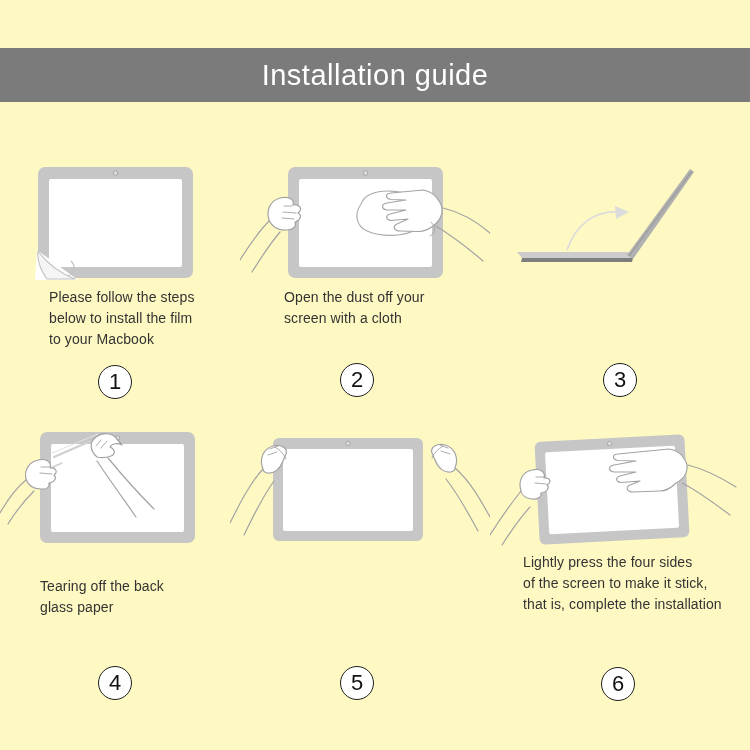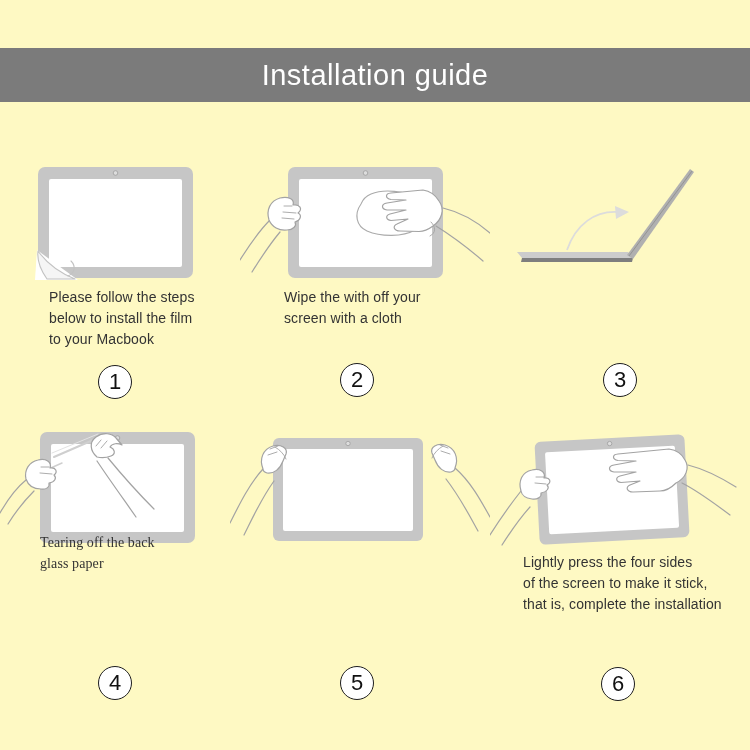--- a/index.html
+++ b/index.html
@@ -27,21 +27,21 @@
   
   #svg1{left:20px;top:160px;}
   #svg2{left:240px;top:160px;}
   #svg3{left:490px;top:160px;}
   #svg4{left:0px;top:425px;}
   #svg5{left:230px;top:425px;}
   #svg6{left:490px;top:425px;}
   #cap1{left:49px;top:287px;width:190px;}
   #cap2{left:284px;top:287px;width:195px;}
   #cap3{left:516px;top:287px;width:205px;}
-  #cap4{left:40px;top:532px;width:205px;font-family:Liberation Serif, serif;}
+  #cap4{left:40px;top:576px;width:205px;}
   #cap5{left:266px;top:552px;width:215px;}
   #cap6{left:523px;top:552px;width:235px;}
   #num1{left:98px;top:365px;}
   #num2{left:340px;top:363px;}
   #num3{left:603px;top:363px;}
   #num4{left:98px;top:666px;}
   #num5{left:340px;top:666px;}
   #num6{left:601px;top:667px;}
   .hand{fill:#ffffff;stroke:#a3a3a3;stroke-width:1.2;stroke-linejoin:round;stroke-linecap:round;}
   .armline{fill:none;stroke:#a3a3a3;stroke-width:1.2;stroke-linecap:round;}
@@ -165,21 +165,21 @@
       <path class="armline" d="M0,110 C10,94 20,80 31,66"></path>
       <path class="armline" d="M12,120 C21,106 29,94 40,82"></path>
       <path class="hand" d="M31,66 C28,56 32,47 42,45 C50,43 56,47 54,53 C60,52 62,57 57,60 C60,63 57,67 51,68 C52,72 47,75 42,74 C35,73 32,71 31,66 Z"></path>
       <path class="detail" d="M46,52 L54,52 M45,58 L56,59"></path>
     </g>
   </svg>
 
   <div id="cap1" class="caption">Please follow the steps
 below to install the film
 to your Macbook</div>
-  <div id="cap2" class="caption">Wipe the with off your
+  <div id="cap2" class="caption">Open the dust off your
 screen with a cloth</div>
   <div id="cap4" class="caption">Tearing off the back
 glass paper</div>
   <div id="cap6" class="caption">Lightly press the four sides
 of the screen to make it stick,
 that is, complete the installation</div>
 
   <div id="num1" class="numbadge">1</div>
   <div id="num2" class="numbadge">2</div>
   <div id="num3" class="numbadge">3</div>

